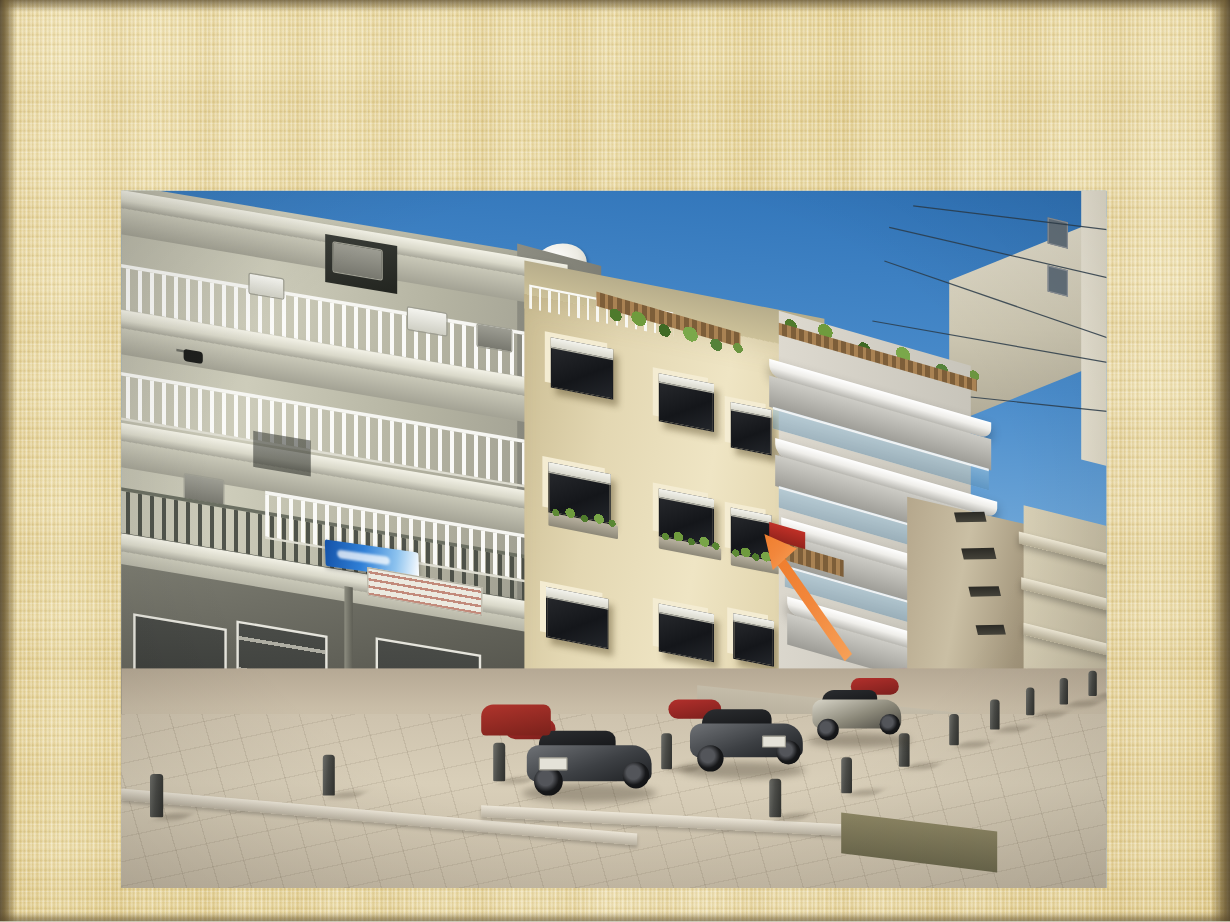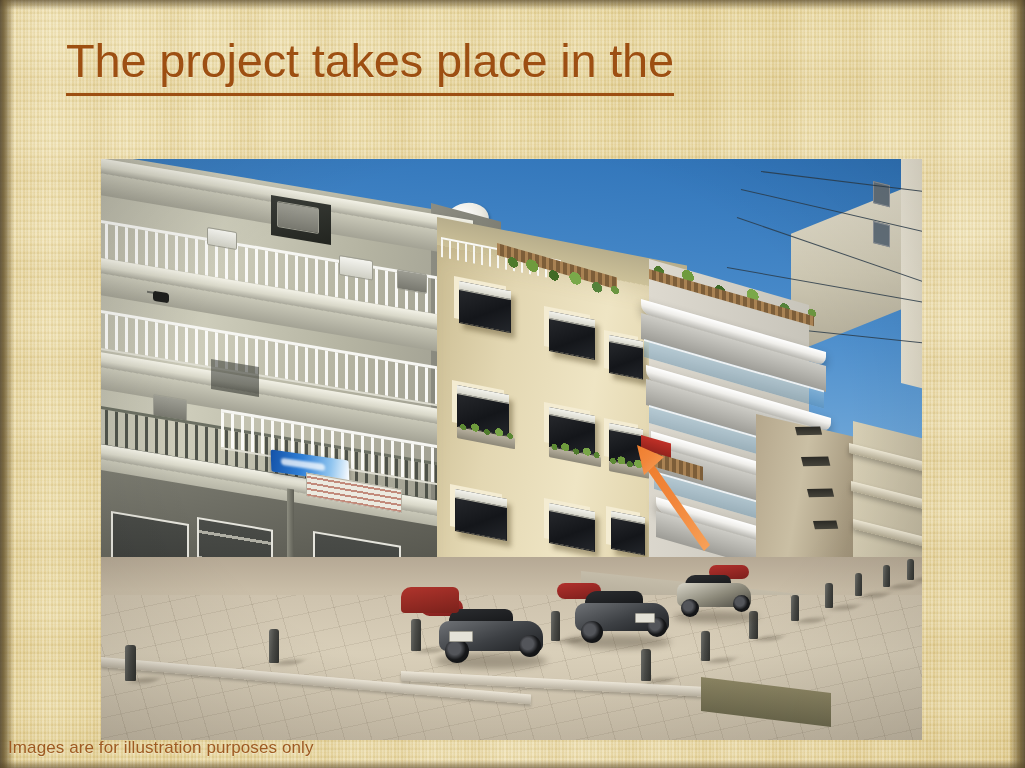--- a/index.html
+++ b/index.html
@@ -445,21 +445,21 @@
 
 <div id="slide">
 
   <div id="slide-texture"></div>
   <div id="edge-top"></div>
   <div id="edge-left"></div>
   <div id="edge-right"></div>
   <div id="edge-bottom"></div>
 
   <div id="title-block">
-    <div class="title-line" id="title-line-1">The project takes place in the</div><br>
+    <br>
   </div>
 
   <div id="photo">
 
     <div class="sky"></div>
 
     <div class="bld-topright"></div>
     <div class="bld-topright-face"></div>
     <div class="tr-win" style="left:772px; top:22px; width:17px; height:22px;"></div>
     <div class="tr-win" style="left:772px; top:62px; width:17px; height:22px;"></div>
@@ -657,15 +657,14 @@
 
         <path d="M 80 112 L 86 106 L 30 26 L 24 32 Z" fill="url(#arrGrad)"></path>
 
         <path d="M 13 6 L 40 18 L 20 36 Z" fill="url(#arrGrad)"></path>
       </svg>
     </div>
 
     <div id="photo-vignette"></div>
   </div>
 
-  <div id="footer-note">Images are for illustration purposes only</div>
 
 </div>
 
 </body></html>

